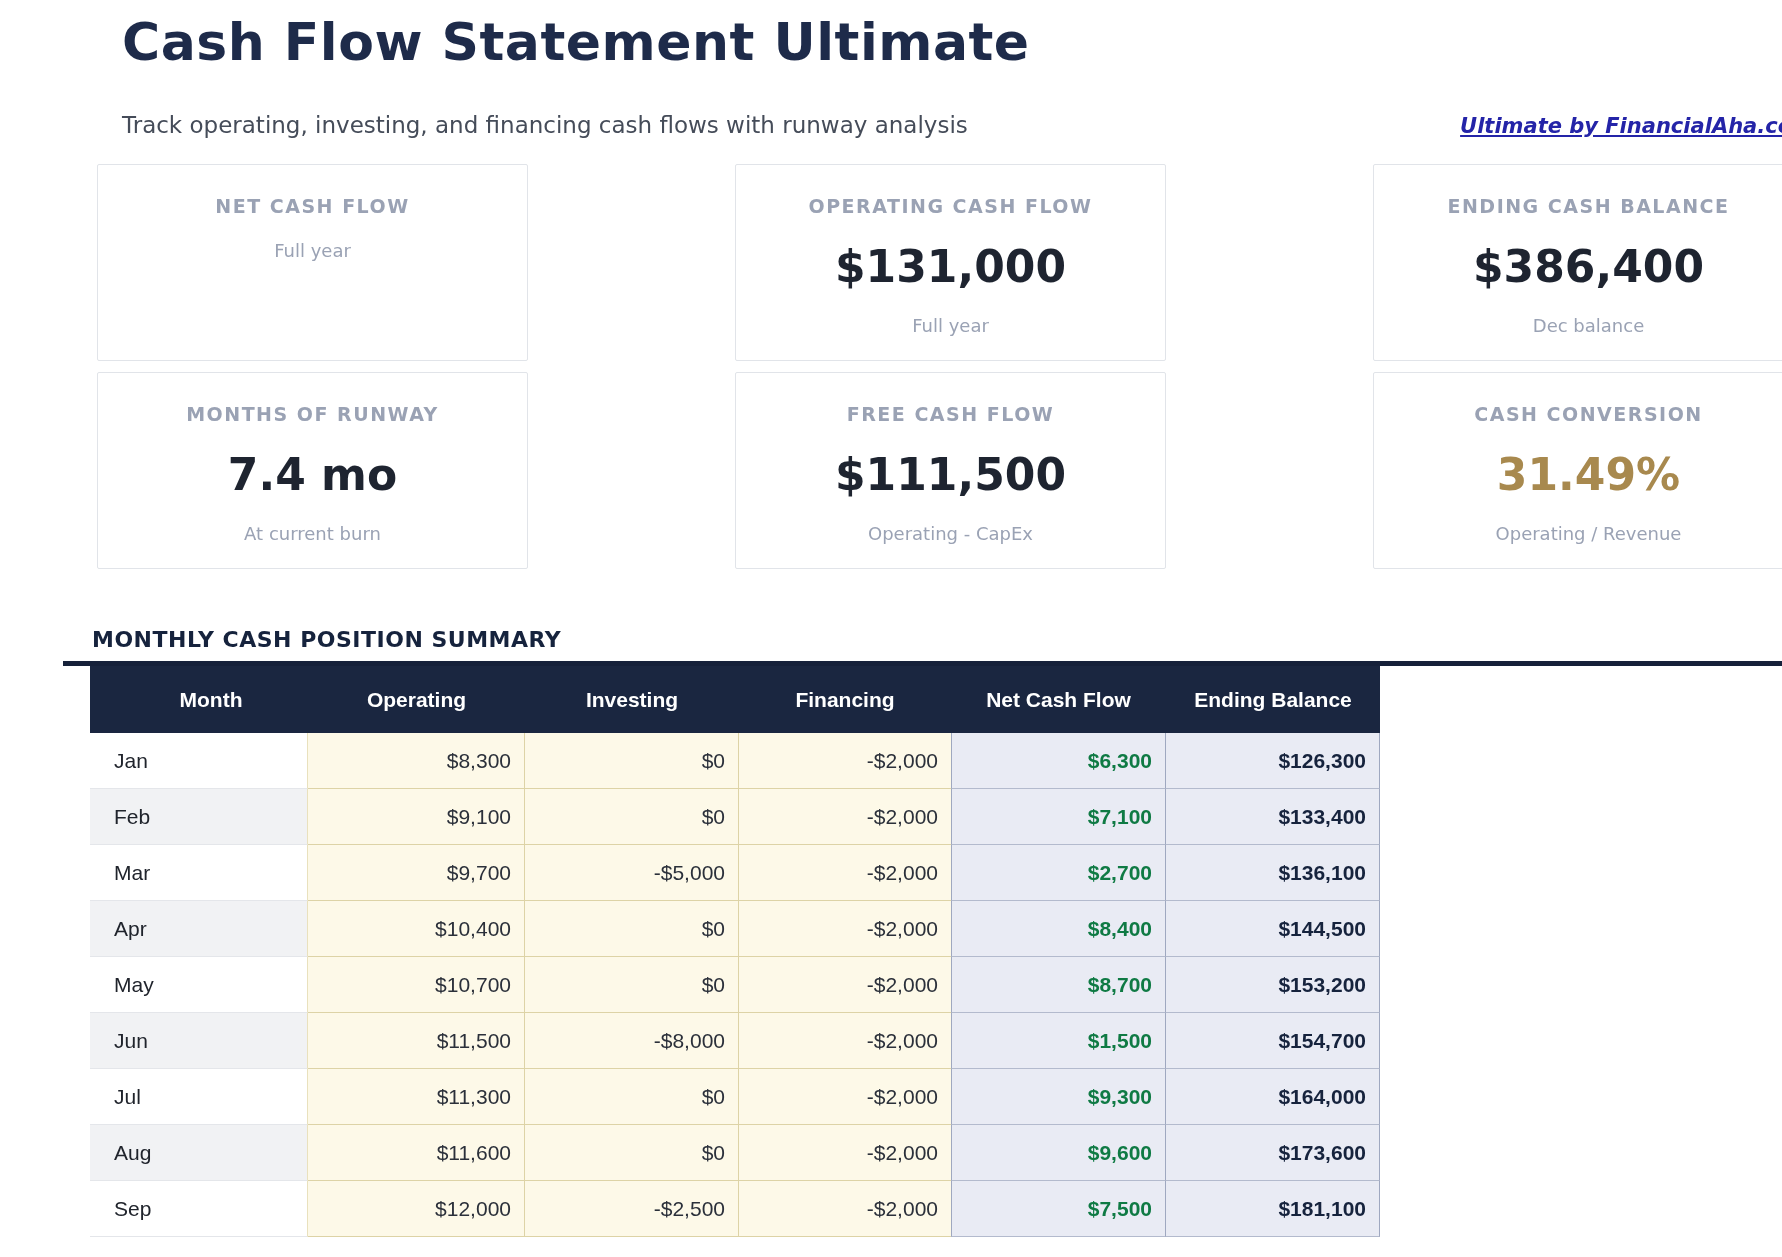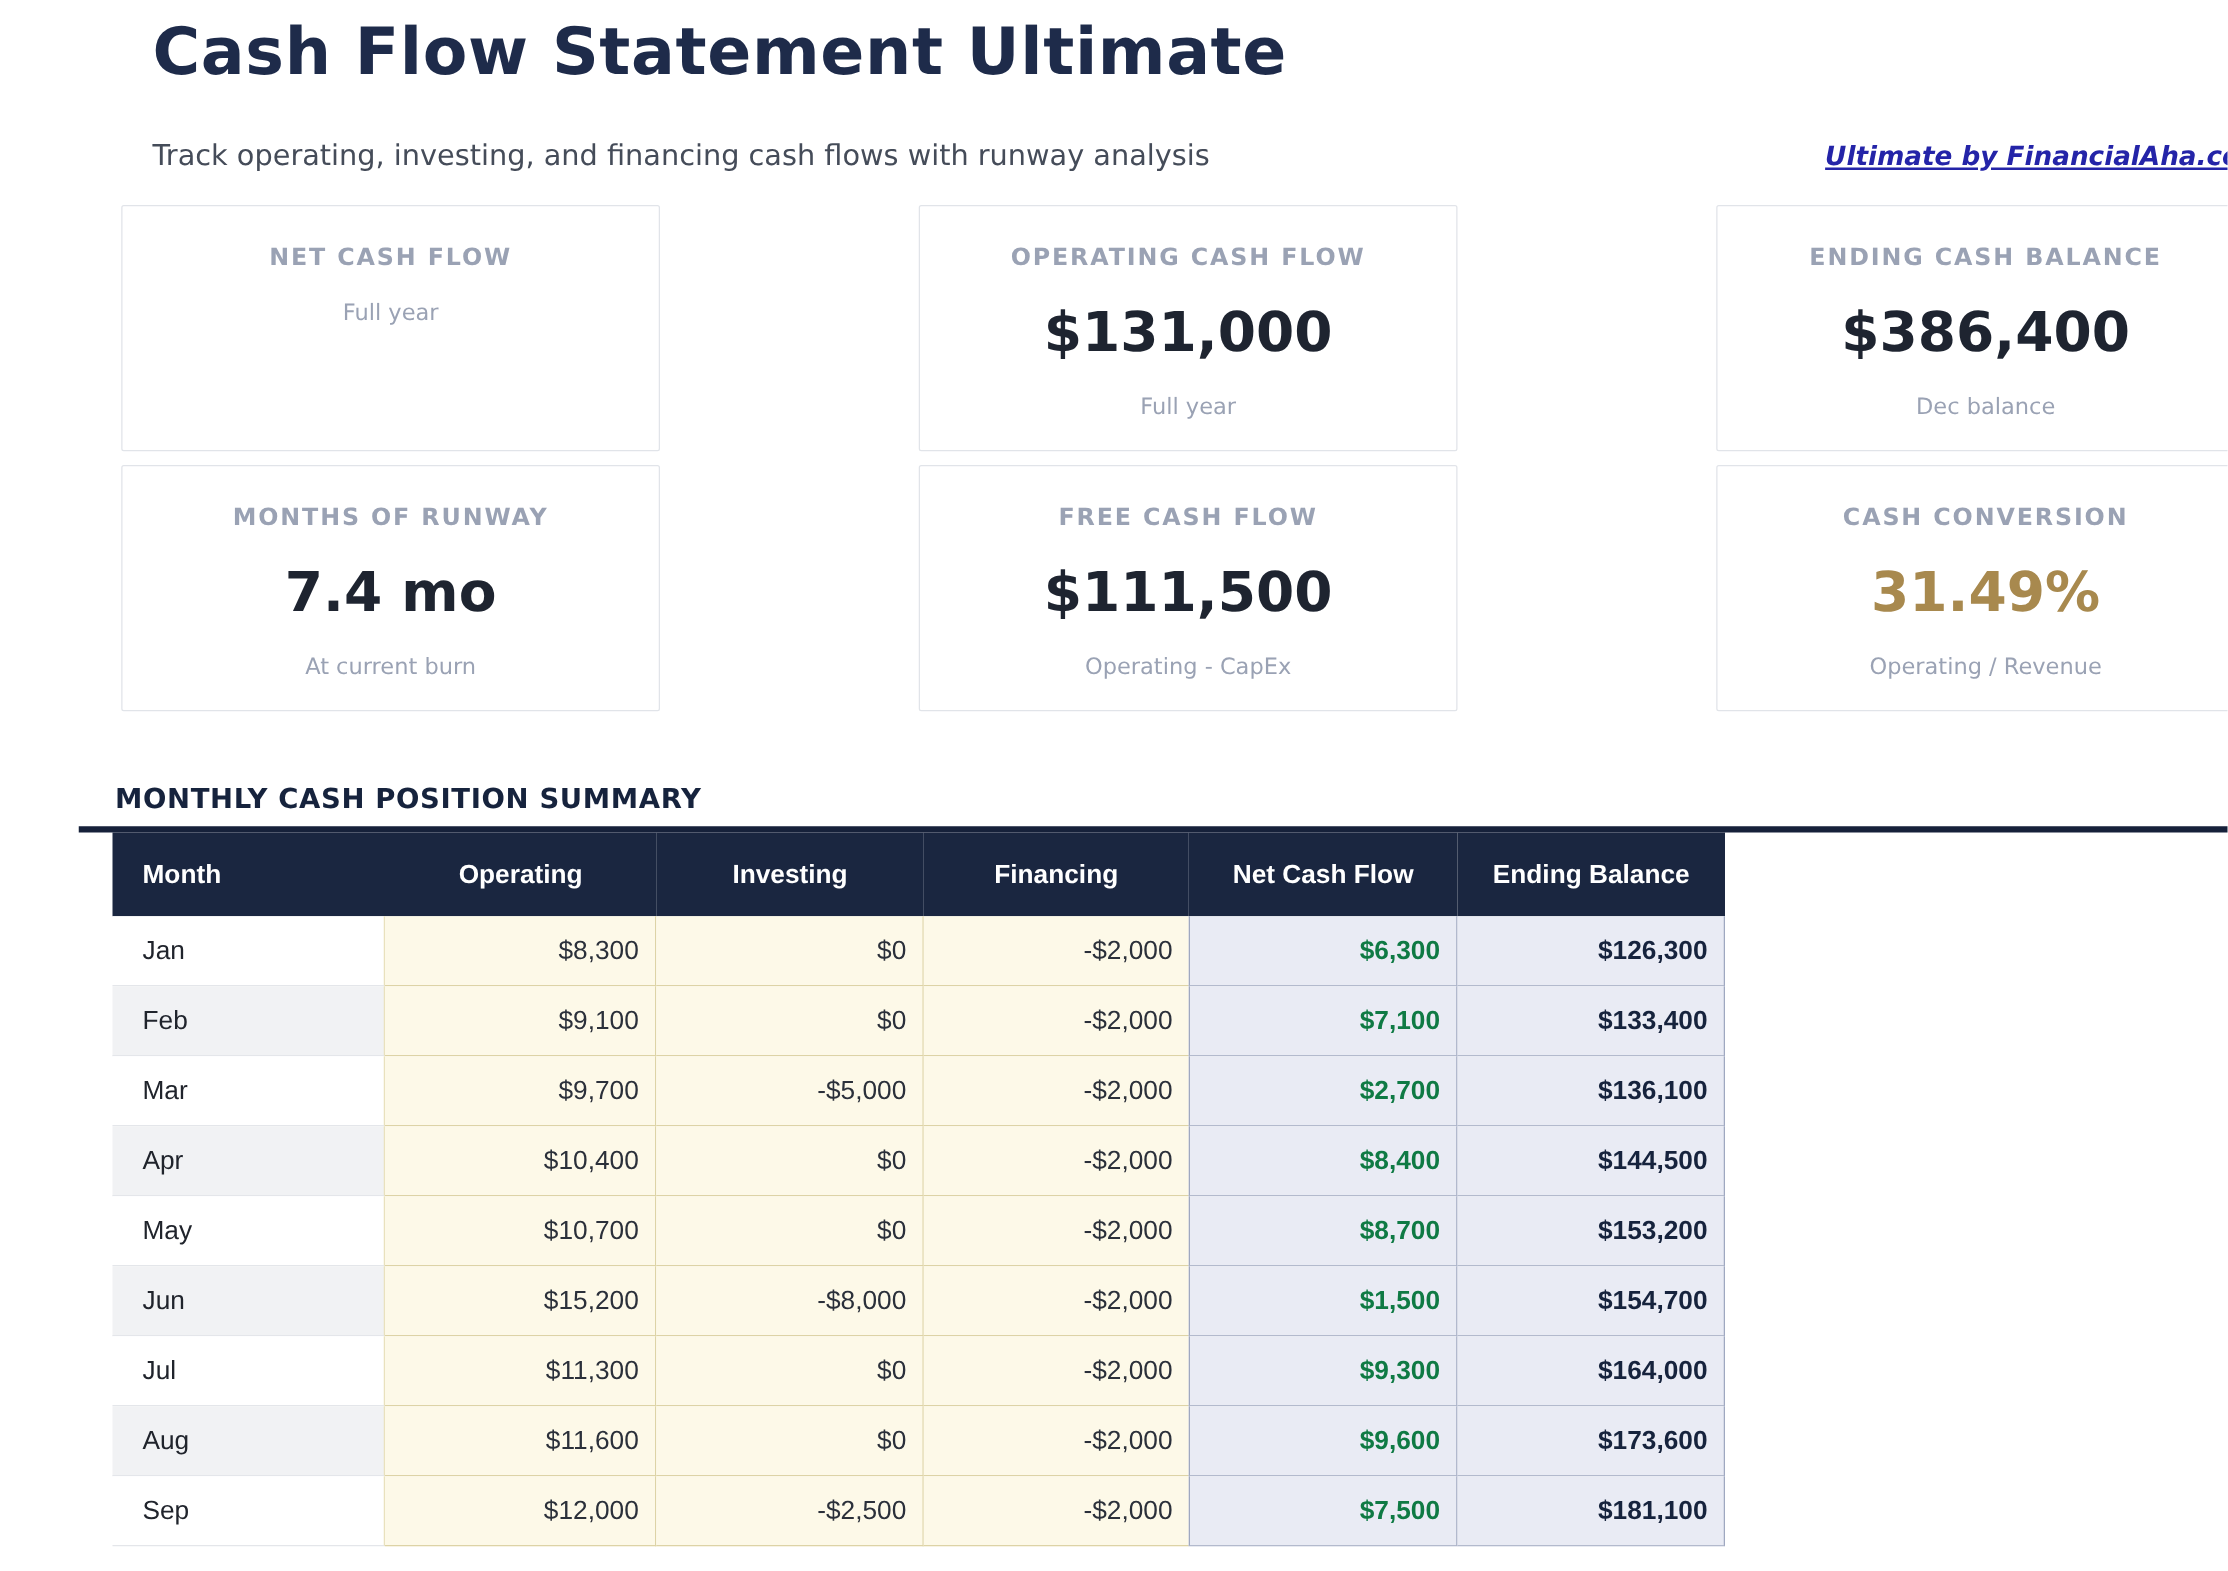--- a/index.html
+++ b/index.html
@@ -93,21 +93,21 @@
   }
   .cash-table th {
     background: var(--header-bg, #1a2640);
     color: #ffffff;
     font-weight: bold;
     font-size: 21px;
     height: 67px;
     text-align: center;
     padding: 0;
   }
-  .cash-table th:first-child { text-align: left; padding-left: 24px; }
+  .cash-table th:first-child { text-align: center; padding-left: 24px; }
   .cash-table td {
     height: 55px;
     font-size: 21px;
     padding: 0;
   }
   .c-month {
     padding-left: 24px !important;
     color: #20242c;
     background: #ffffff;
     border-bottom: 1px solid #e4e6ea;
@@ -249,21 +249,21 @@
     <td class="c-month">May</td>
     <td class="c-num c-cream">$10,700</td>
     <td class="c-num c-cream">$0</td>
     <td class="c-num c-cream c-cream-last">-$2,000</td>
     <td class="c-num c-net">$8,700</td>
     <td class="c-num c-end">$153,200</td>
   </tr>
 
   <tr>
     <td class="c-month">Jun</td>
-    <td class="c-num c-cream">$15,200</td>
+    <td class="c-num c-cream">$11,500</td>
     <td class="c-num c-cream">-$8,000</td>
     <td class="c-num c-cream c-cream-last">-$2,000</td>
     <td class="c-num c-net">$1,500</td>
     <td class="c-num c-end">$154,700</td>
   </tr>
 
   <tr>
     <td class="c-month">Jul</td>
     <td class="c-num c-cream">$11,300</td>
     <td class="c-num c-cream">$0</td>

